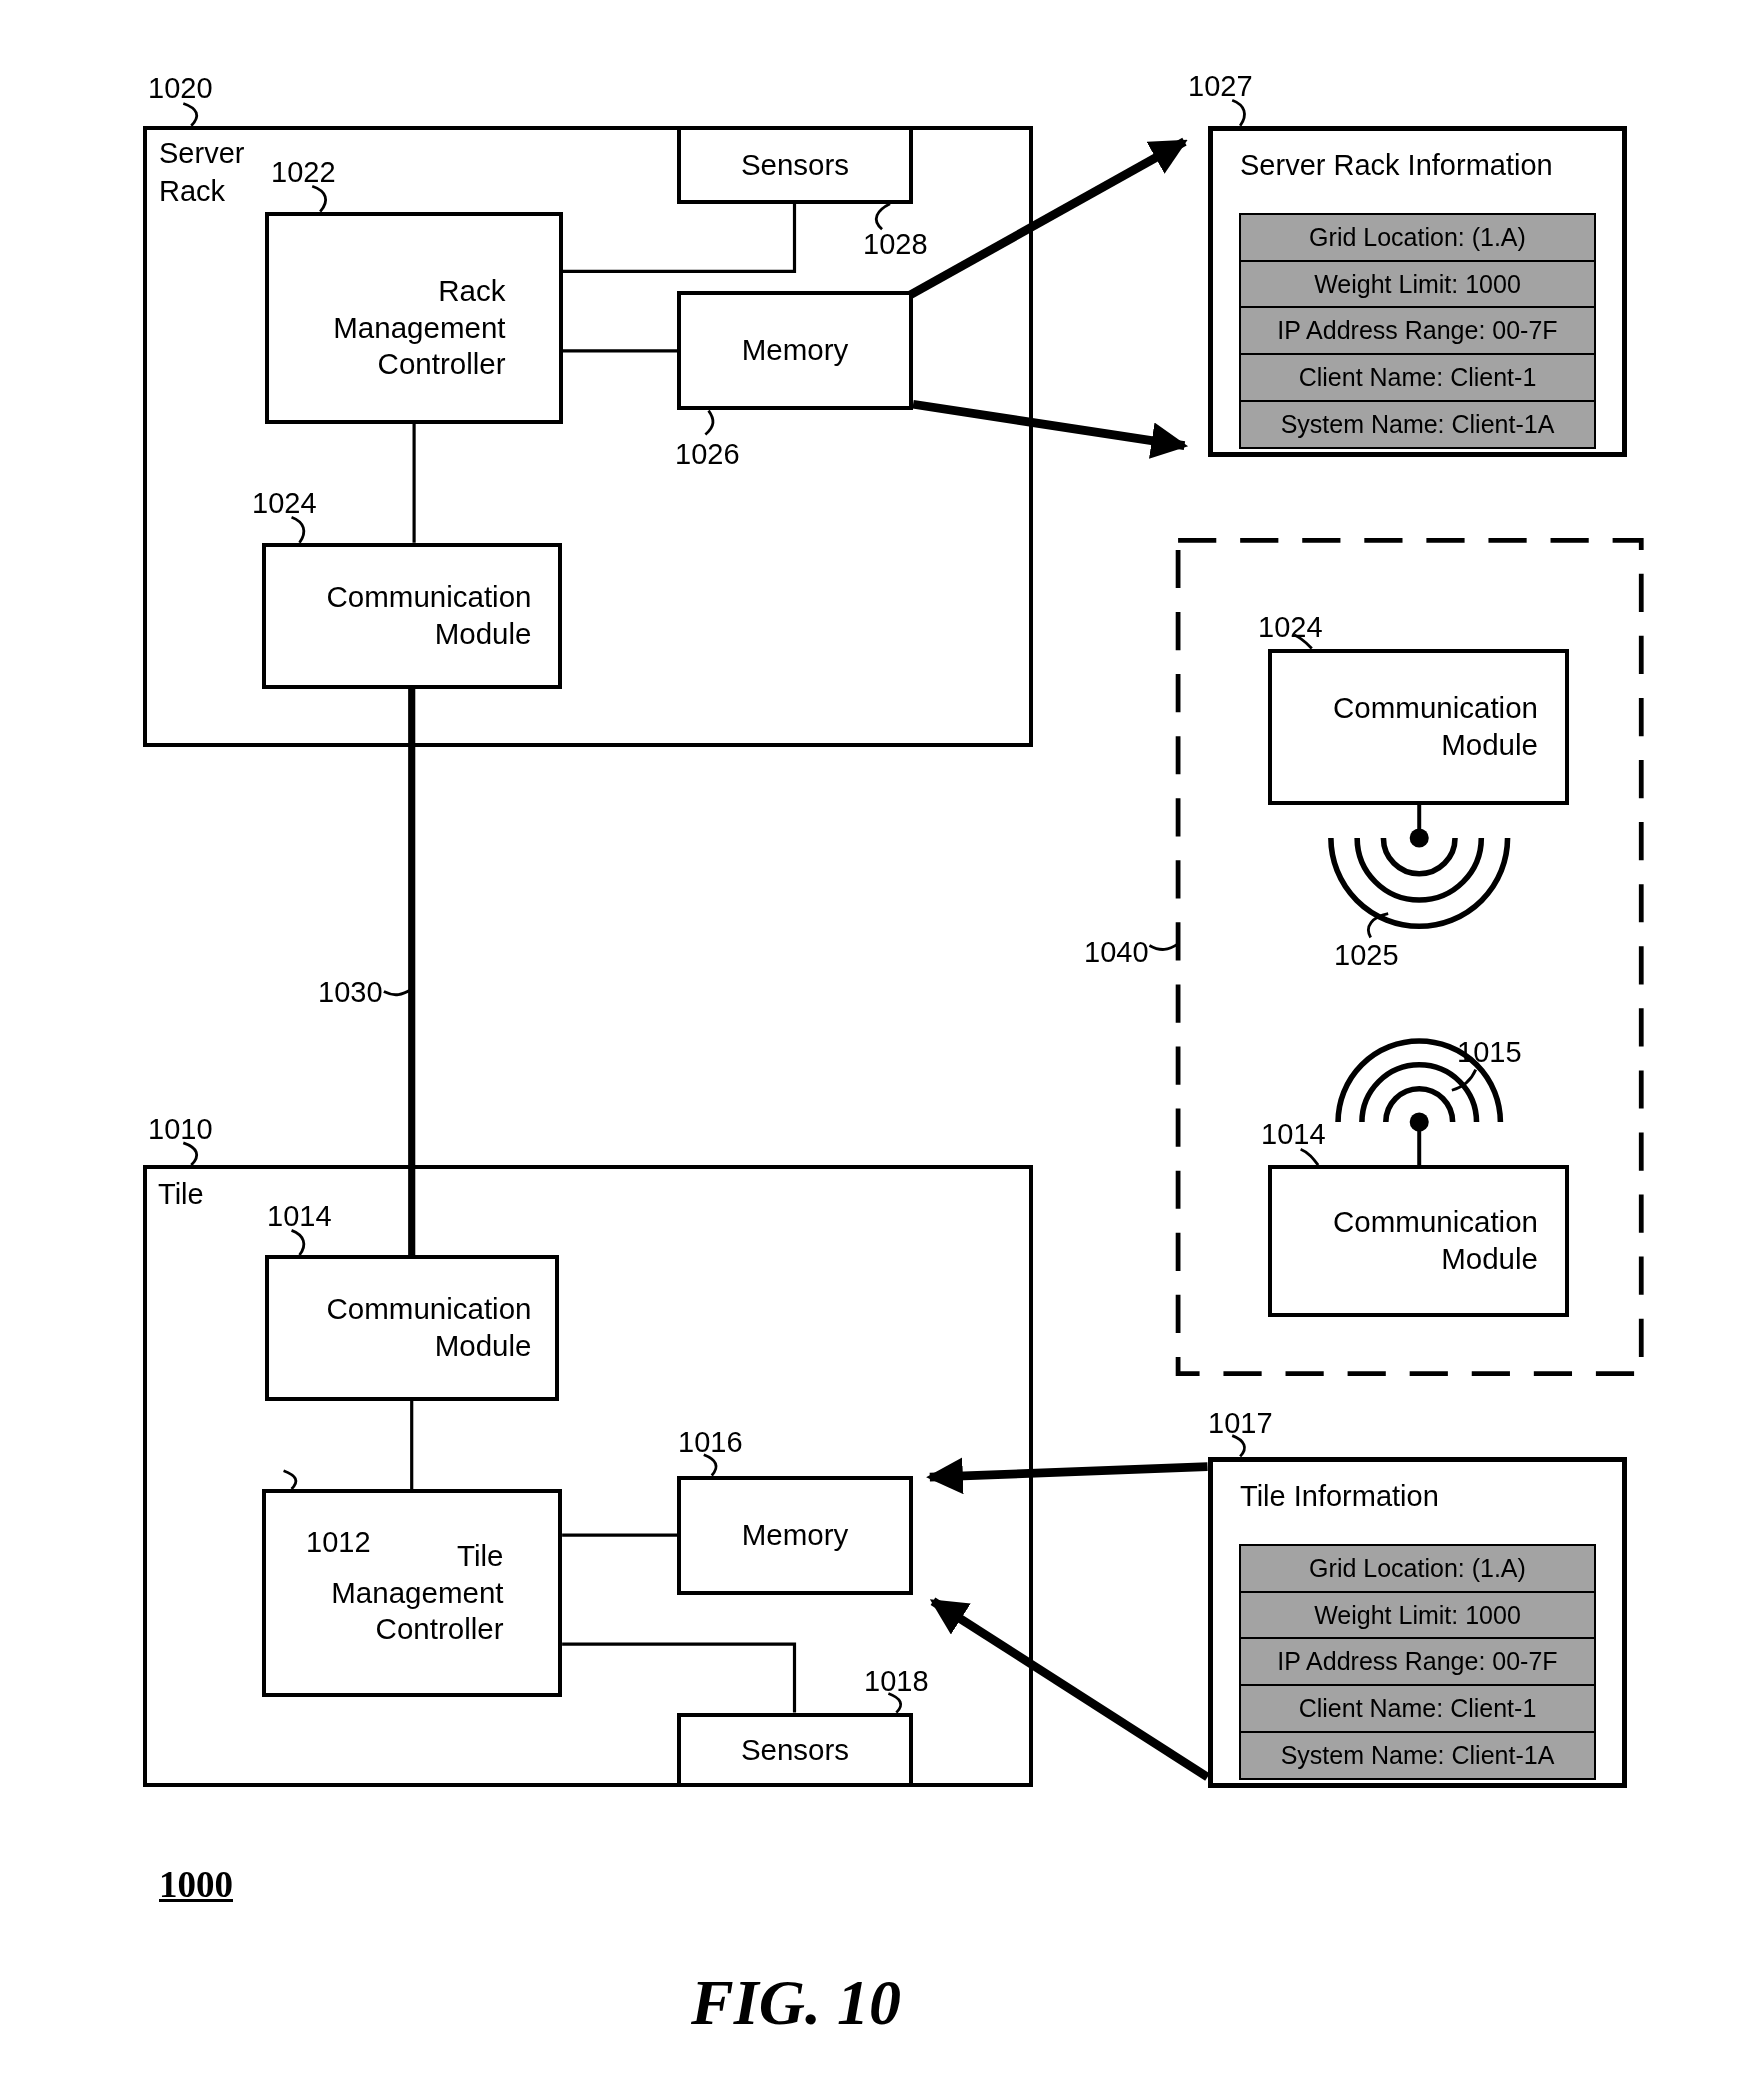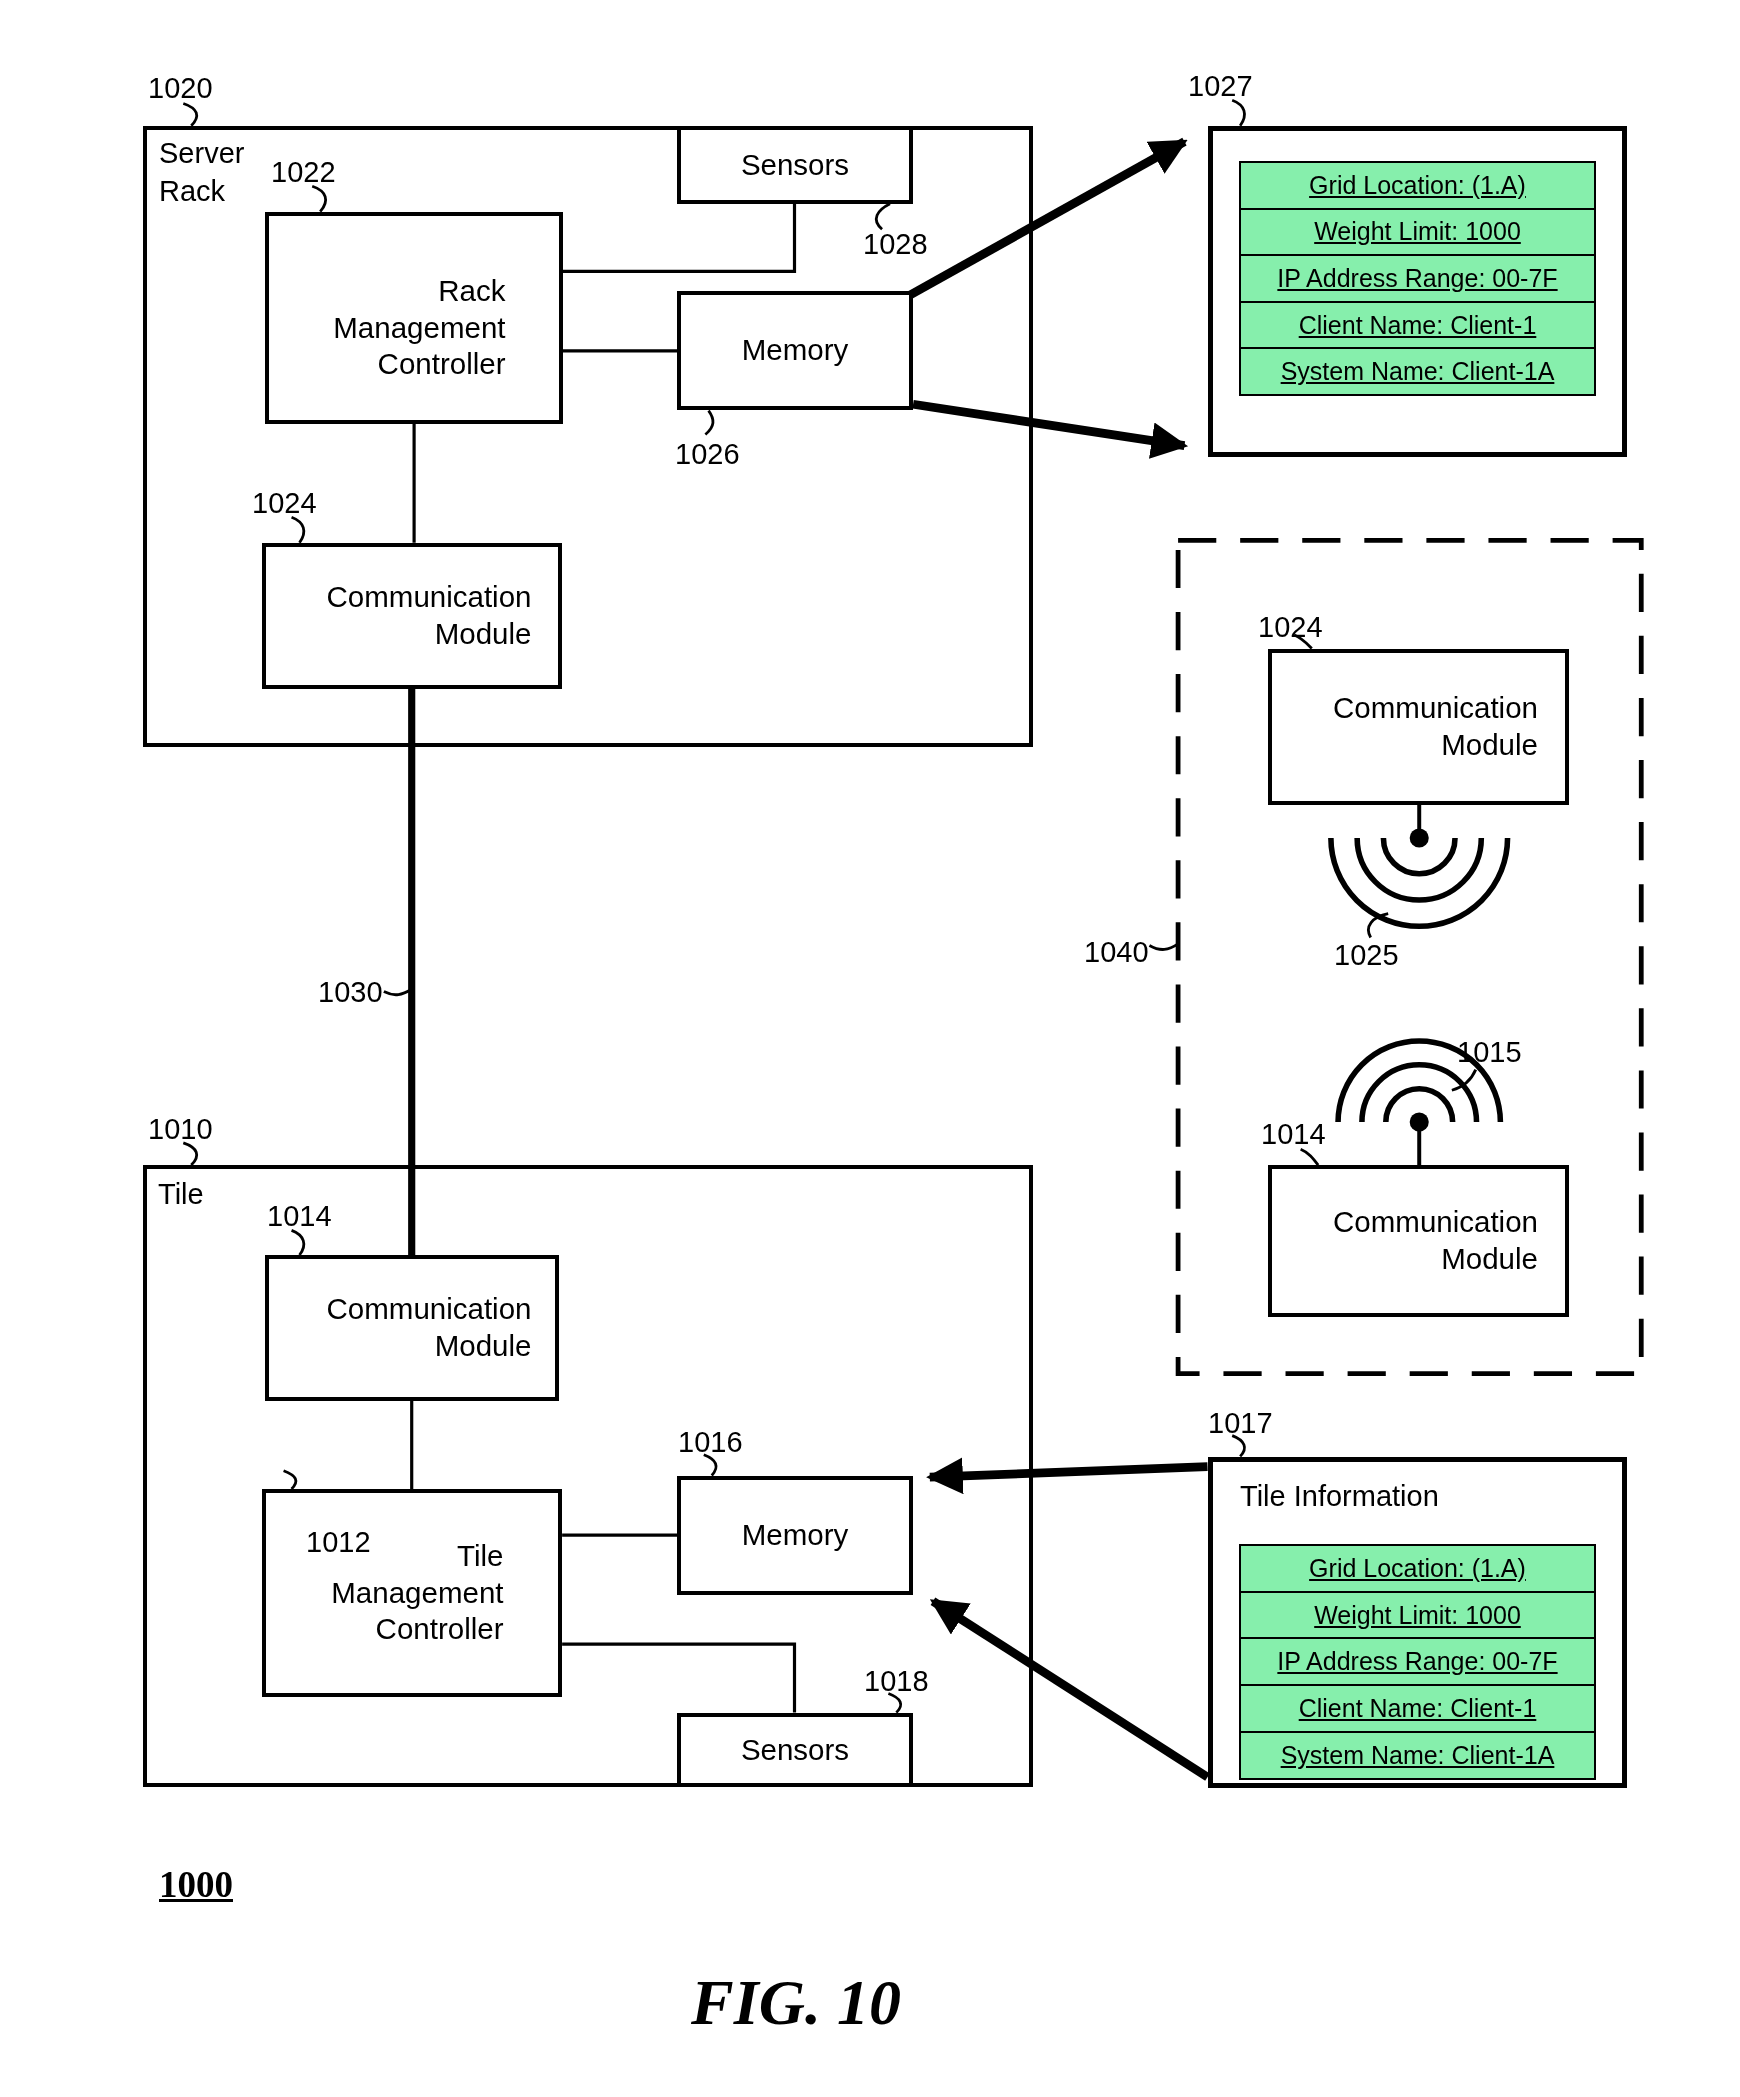--- a/index.html
+++ b/index.html
@@ -12,21 +12,21 @@
     position:absolute; box-sizing:border-box; border:4px solid #000; background:#fff;
     display:flex; align-items:center; justify-content:center; text-align:center;
     font-size:29.5px; line-height:1.25;
   }
   .outer { border-width:4.8px; background:transparent; }
   .info { border-width:5.6px; display:block; }
   .info-title { font-size:29px; text-align:left; padding:16px 0 0 27px; }
   .info-rows { width:357px; margin:30px auto 0; }
   .info-row {
     box-sizing:border-box; height:49px; border:2.4px solid #000; margin-top:-2.4px;
-    display:flex; align-items:center; justify-content:center; font-size:25px; background:#86efac;text-decoration:underline;
+    display:flex; align-items:center; justify-content:center; font-size:25px; background:#a3a3a3;
   }
   .info-row:first-child { margin-top:0; }
   .box-label { display:block;text-align:right; }
   .area-label { position:absolute; font-size:29px; line-height:1.3; text-align:left; }
   .ref { position:absolute; font-size:29px; white-space:nowrap; }
   .fig-num {
     position:absolute; font-family:"Liberation Serif", serif; font-weight:bold;
     font-size:37px; text-decoration:underline;
   }
   .fig-caption {
@@ -114,20 +114,21 @@
 
   <div class="box" style="left:677px; top:291px; width:236px; height:119px;">
     <span class="box-label">Memory</span>
   </div>
 
   <div class="box" style="left:262px; top:543px; width:300px; height:146px;">
     <span class="box-label" style="width:239px;">Communication Module</span>
   </div>
 
   <div class="box info" style="left:1208px; top:126px; width:419px; height:331px;">
+    <div class="info-title">Server Rack Information</div>
     <div class="info-rows">
       <div class="info-row">Grid Location: (1.A)</div>
       <div class="info-row">Weight Limit: 1000</div>
       <div class="info-row">IP Address Range: 00-7F</div>
       <div class="info-row">Client Name: Client-1</div>
       <div class="info-row">System Name: Client-1A</div>
     </div>
   </div>
 
   <div class="box" style="left:1268px; top:649px; width:301px; height:156px;">

